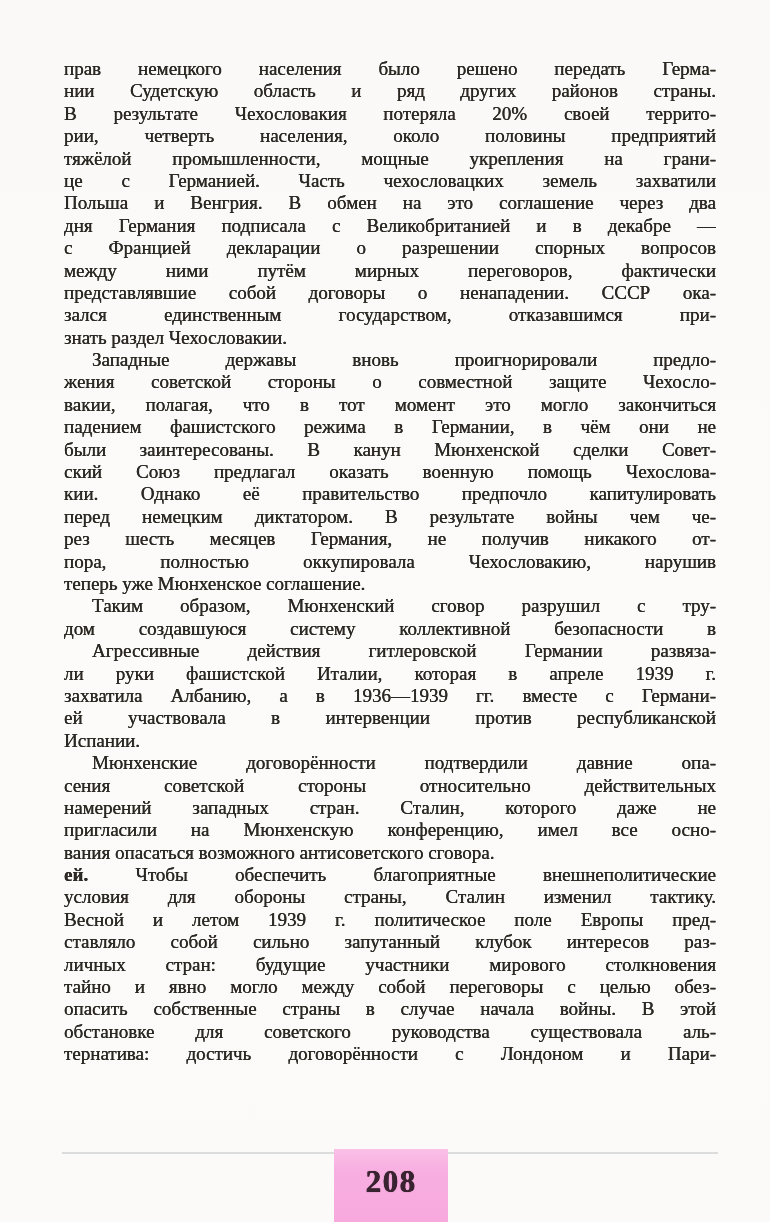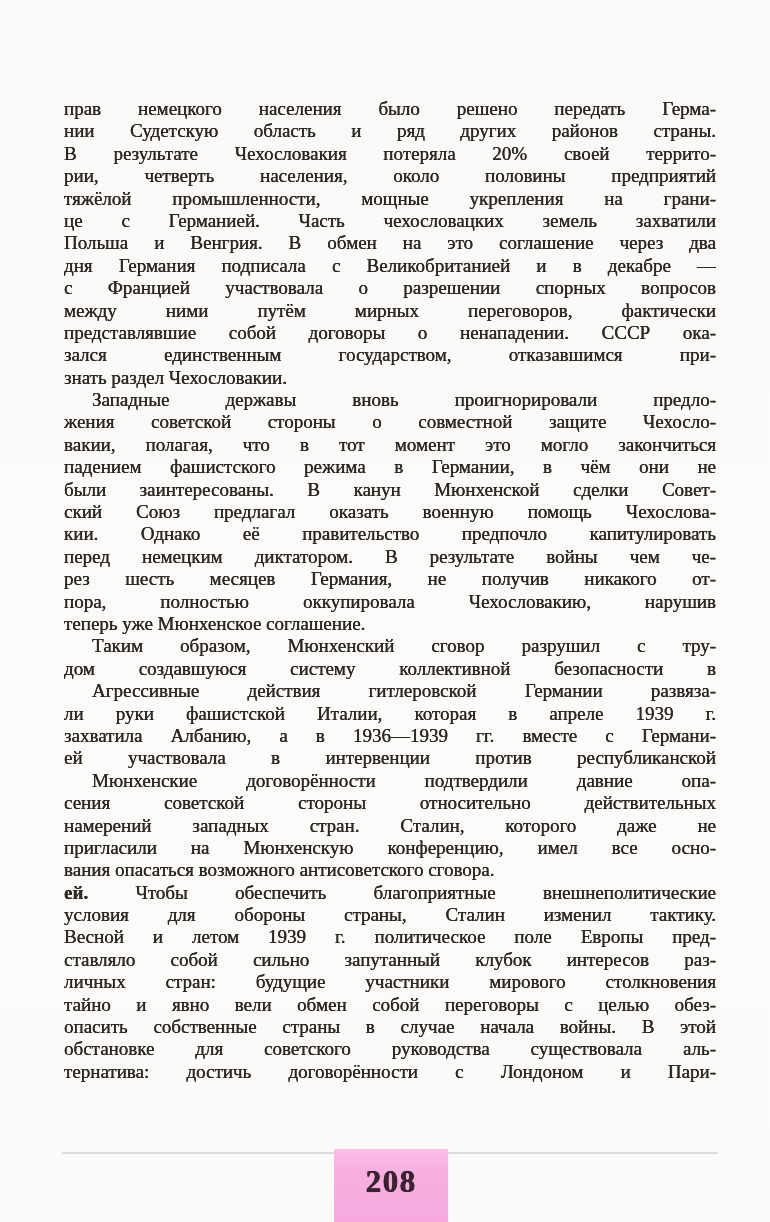--- a/index.html
+++ b/index.html
@@ -11,21 +11,20 @@
   }
   .page {
     position: absolute; inset: 0;
     background: linear-gradient(180deg, #faf9f7 0%, #fcfbf9 55%, #fbfaf8 100%);
   }
   .text-column {
     position: absolute; left: 64px; top: 58px; width: 652px;
     color: #2c2824;
     font-size: 19px; line-height: 22.4px;
     text-shadow: 0 0 0.55px rgba(44,40,36,0.95), 0.35px 0 0 rgba(44,40,36,0.5);
-    margin-top: 40px;
   }
   .paragraph { margin: 0; }
   .line {
     text-align: justify;
     text-align-last: justify;
     height: 22.4px; overflow: hidden;
   }
   .line.line-end { text-align-last: left; }
   .line.indent { text-indent: 28px; }
   .line b { font-weight: bold; }
@@ -53,21 +52,21 @@
   <div class="text-column">
       <div class="paragraph">
         <div class="line">прав немецкого населения было решено передать Герма-</div>
         <div class="line">нии Судетскую область и ряд других районов страны.</div>
         <div class="line">В результате Чехословакия потеряла 20% своей террито-</div>
         <div class="line">рии, четверть населения, около половины предприятий</div>
         <div class="line">тяжёлой промышленности, мощные укрепления на грани-</div>
         <div class="line">це с Германией. Часть чехословацких земель захватили</div>
         <div class="line">Польша и Венгрия. В обмен на это соглашение через два</div>
         <div class="line">дня Германия подписала с Великобританией и в декабре —</div>
-        <div class="line">с Францией участвовала о разрешении спорных вопросов</div>
+        <div class="line">с Францией декларации о разрешении спорных вопросов</div>
         <div class="line">между ними путём мирных переговоров, фактически</div>
         <div class="line">представлявшие собой договоры о ненападении. СССР ока-</div>
         <div class="line">зался единственным государством, отказавшимся при-</div>
         <div class="line line-end">знать раздел Чехословакии.</div>
       </div>
       <div class="paragraph">
         <div class="line indent">Западные державы вновь проигнорировали предло-</div>
         <div class="line">жения советской стороны о совместной защите Чехосло-</div>
         <div class="line">вакии, полагая, что в тот момент это могло закончиться</div>
         <div class="line">падением фашистского режима в Германии, в чём они не</div>
@@ -81,35 +80,36 @@
       </div>
       <div class="paragraph">
         <div class="line indent">Таким образом, Мюнхенский сговор разрушил с тру-</div>
         <div class="line">дом создавшуюся систему коллективной безопасности в</div>
       </div>
       <div class="paragraph">
         <div class="line indent">Агрессивные действия гитлеровской Германии развяза-</div>
         <div class="line">ли руки фашистской Италии, которая в апреле 1939 г.</div>
         <div class="line">захватила Албанию, а в 1936—1939 гг. вместе с Германи-</div>
         <div class="line">ей участвовала в интервенции против республиканской</div>
+        <div class="line line-end">Испании.</div>
       </div>
       <div class="paragraph">
         <div class="line indent">Мюнхенские договорённости подтвердили давние опа-</div>
         <div class="line">сения советской стороны относительно действительных</div>
         <div class="line">намерений западных стран. Сталин, которого даже не</div>
         <div class="line">пригласили на Мюнхенскую конференцию, имел все осно-</div>
         <div class="line line-end">вания опасаться возможного антисоветского сговора.</div>
       </div>
       <div class="paragraph">
         <div class="line"><b>ей.</b> Чтобы обеспечить благоприятные внешнеполитические</div>
         <div class="line">условия для обороны страны, Сталин изменил тактику.</div>
         <div class="line">Весной и летом 1939 г. политическое поле Европы пред-</div>
         <div class="line">ставляло собой сильно запутанный клубок интересов раз-</div>
         <div class="line">личных стран: будущие участники мирового столкновения</div>
-        <div class="line">тайно и явно вели обмен собой переговоры с целью обез-</div>
+        <div class="line">тайно и явно могло между собой переговоры с целью обез-</div>
         <div class="line">опасить собственные страны в случае начала войны. В этой</div>
         <div class="line">обстановке для советского руководства существовала аль-</div>
         <div class="line">тернатива: достичь договорённости с Лондоном и Пари-</div>
       </div>
     </div>
   <div class="footer-rule"></div>
   <div class="page-number-box">
     <span class="page-number">208</span>
   </div>
 </div>

